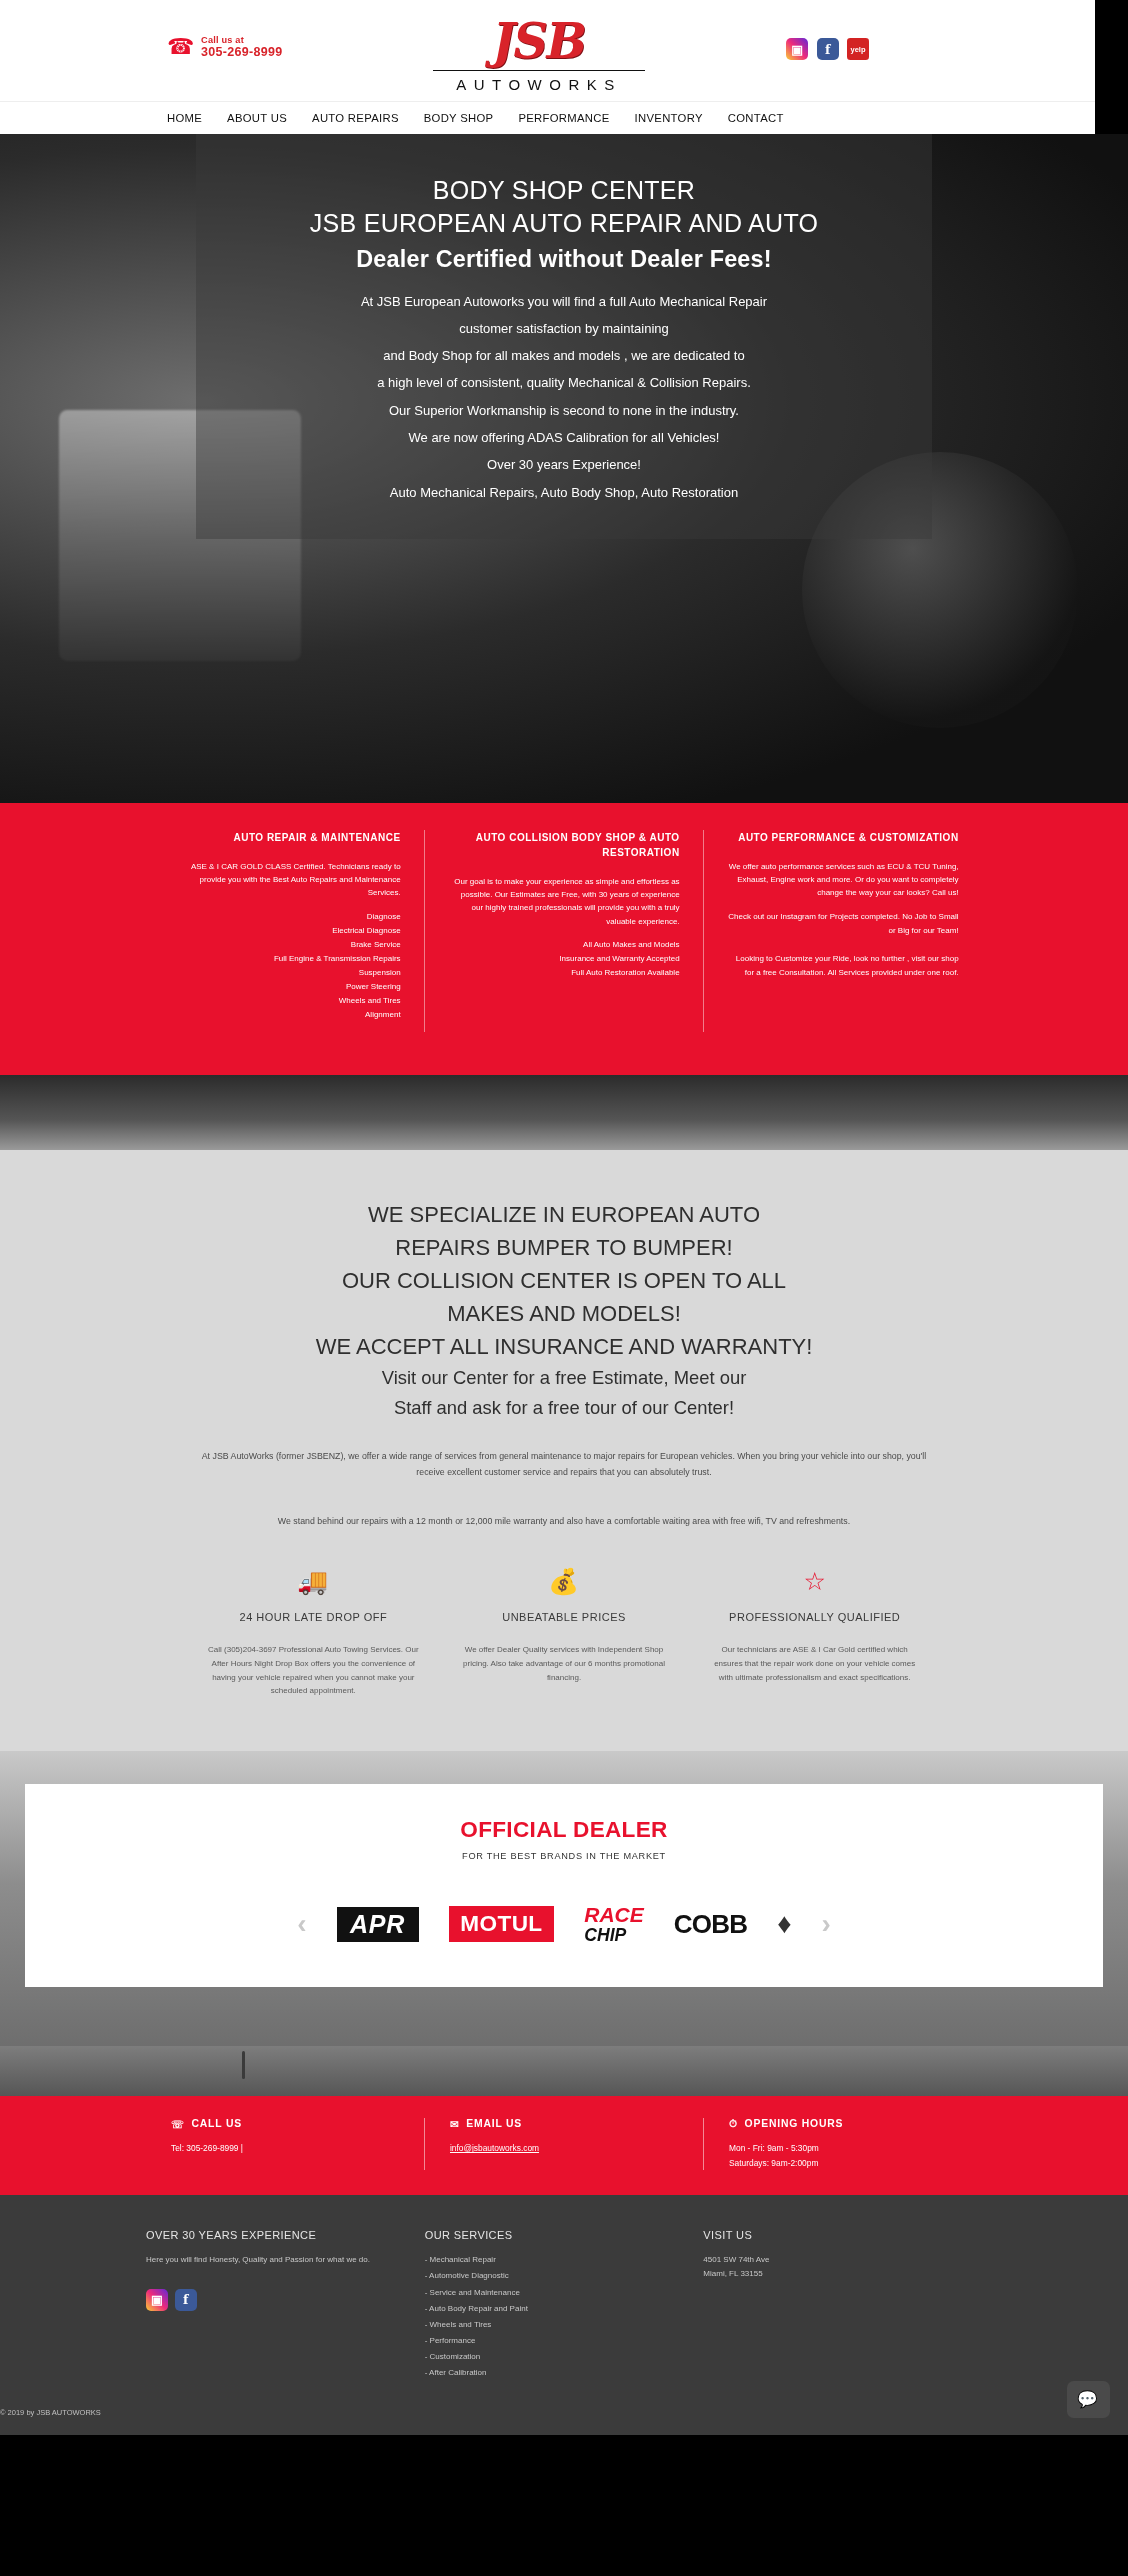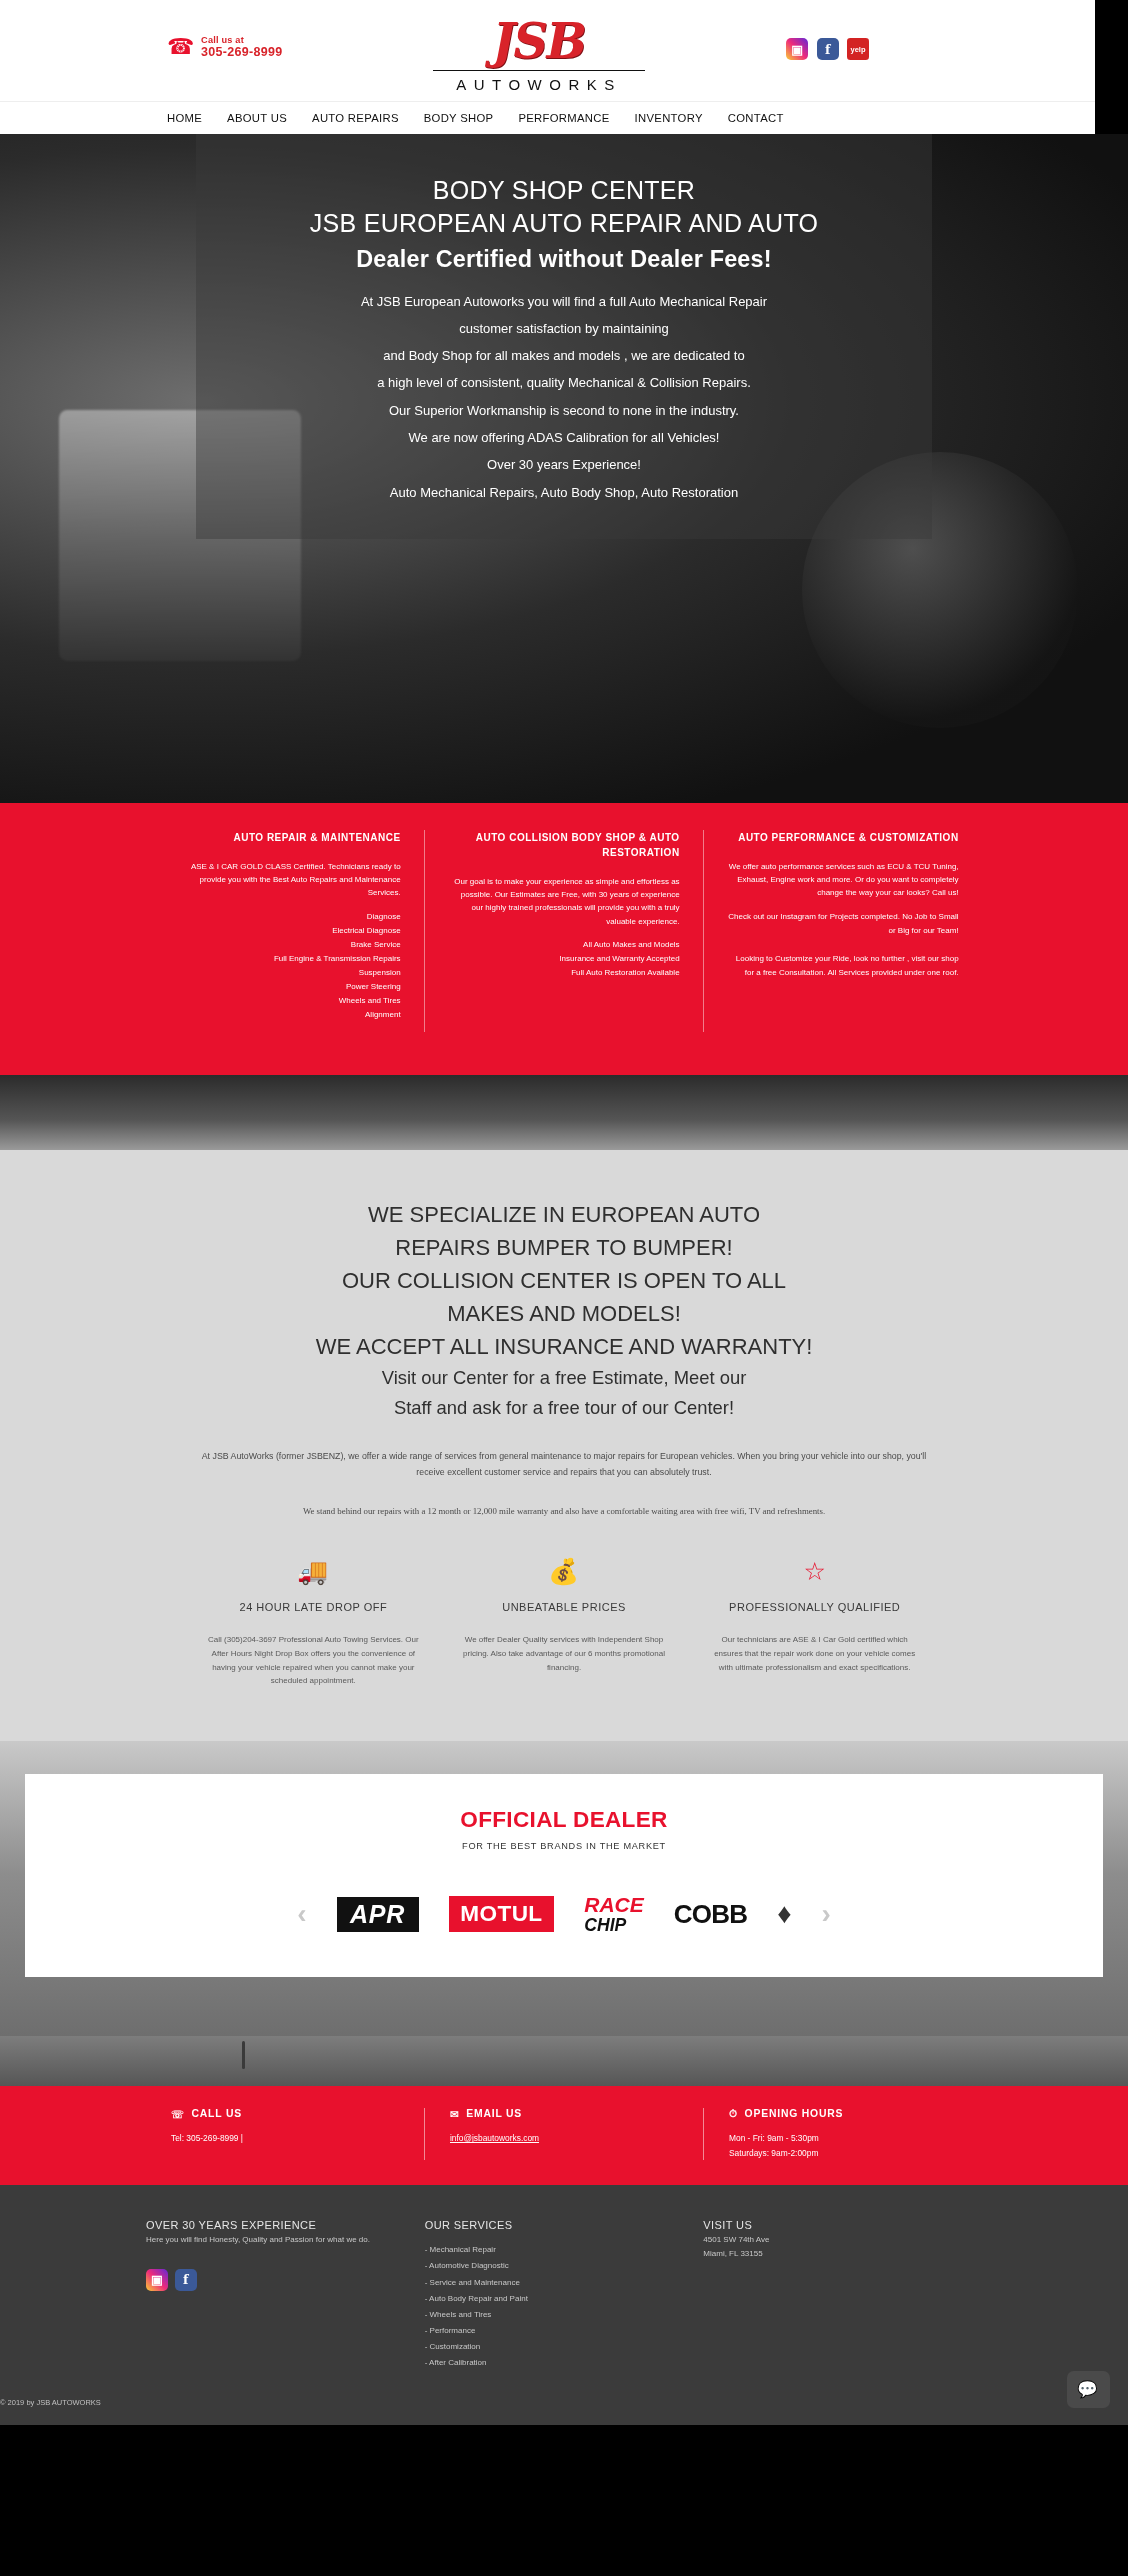--- a/index.html
+++ b/index.html
@@ -219,21 +219,21 @@
     margin-top: 1.7px;
     color: #2f2f2f;
   }
   .spec .para {
     width: 736px;
     margin: 28px auto 0;
     font-size: 8.8px;
     line-height: 1.8;
     color: #4a4a4a;
   }
-  .spec .para.second { margin-top: 23px; font-family: Liberation Serif, serif; }
+  .spec .para.second { margin-top: 33px; }
 
   .icons3 {
     width: 752px;
     margin: 37px auto 0;
     display: flex;
   }
   .icon-col { flex: 1; text-align: center; padding: 0 20px; }
   .icon-glyph { font-size: 25px; color: #e8112d; height: 33px; }
   .icon-col h4 {
     font-size: 11px;
@@ -356,20 +356,21 @@
     font-size: 11px;
     font-weight: 400;
     letter-spacing: 0.4px;
     line-height: 1.4;
     color: #e6e6e6;
   }
   .f-col p, .f-col li {
     font-size: 8px;
     line-height: 1.7;
     color: #c8c8c8;
+    margin-top: 10px;
     list-style: none;
   }
   .f-col li { margin-top: 2.5px; }
   .f-col ul { margin-top: 10px; }
   .f-social { display: flex; gap: 6.7px; margin-top: 22px; }
   .copyright {
     text-align: left;
     font-size: 7.5px;
     color: #c0c0c0;
     margin-top: 28px;

